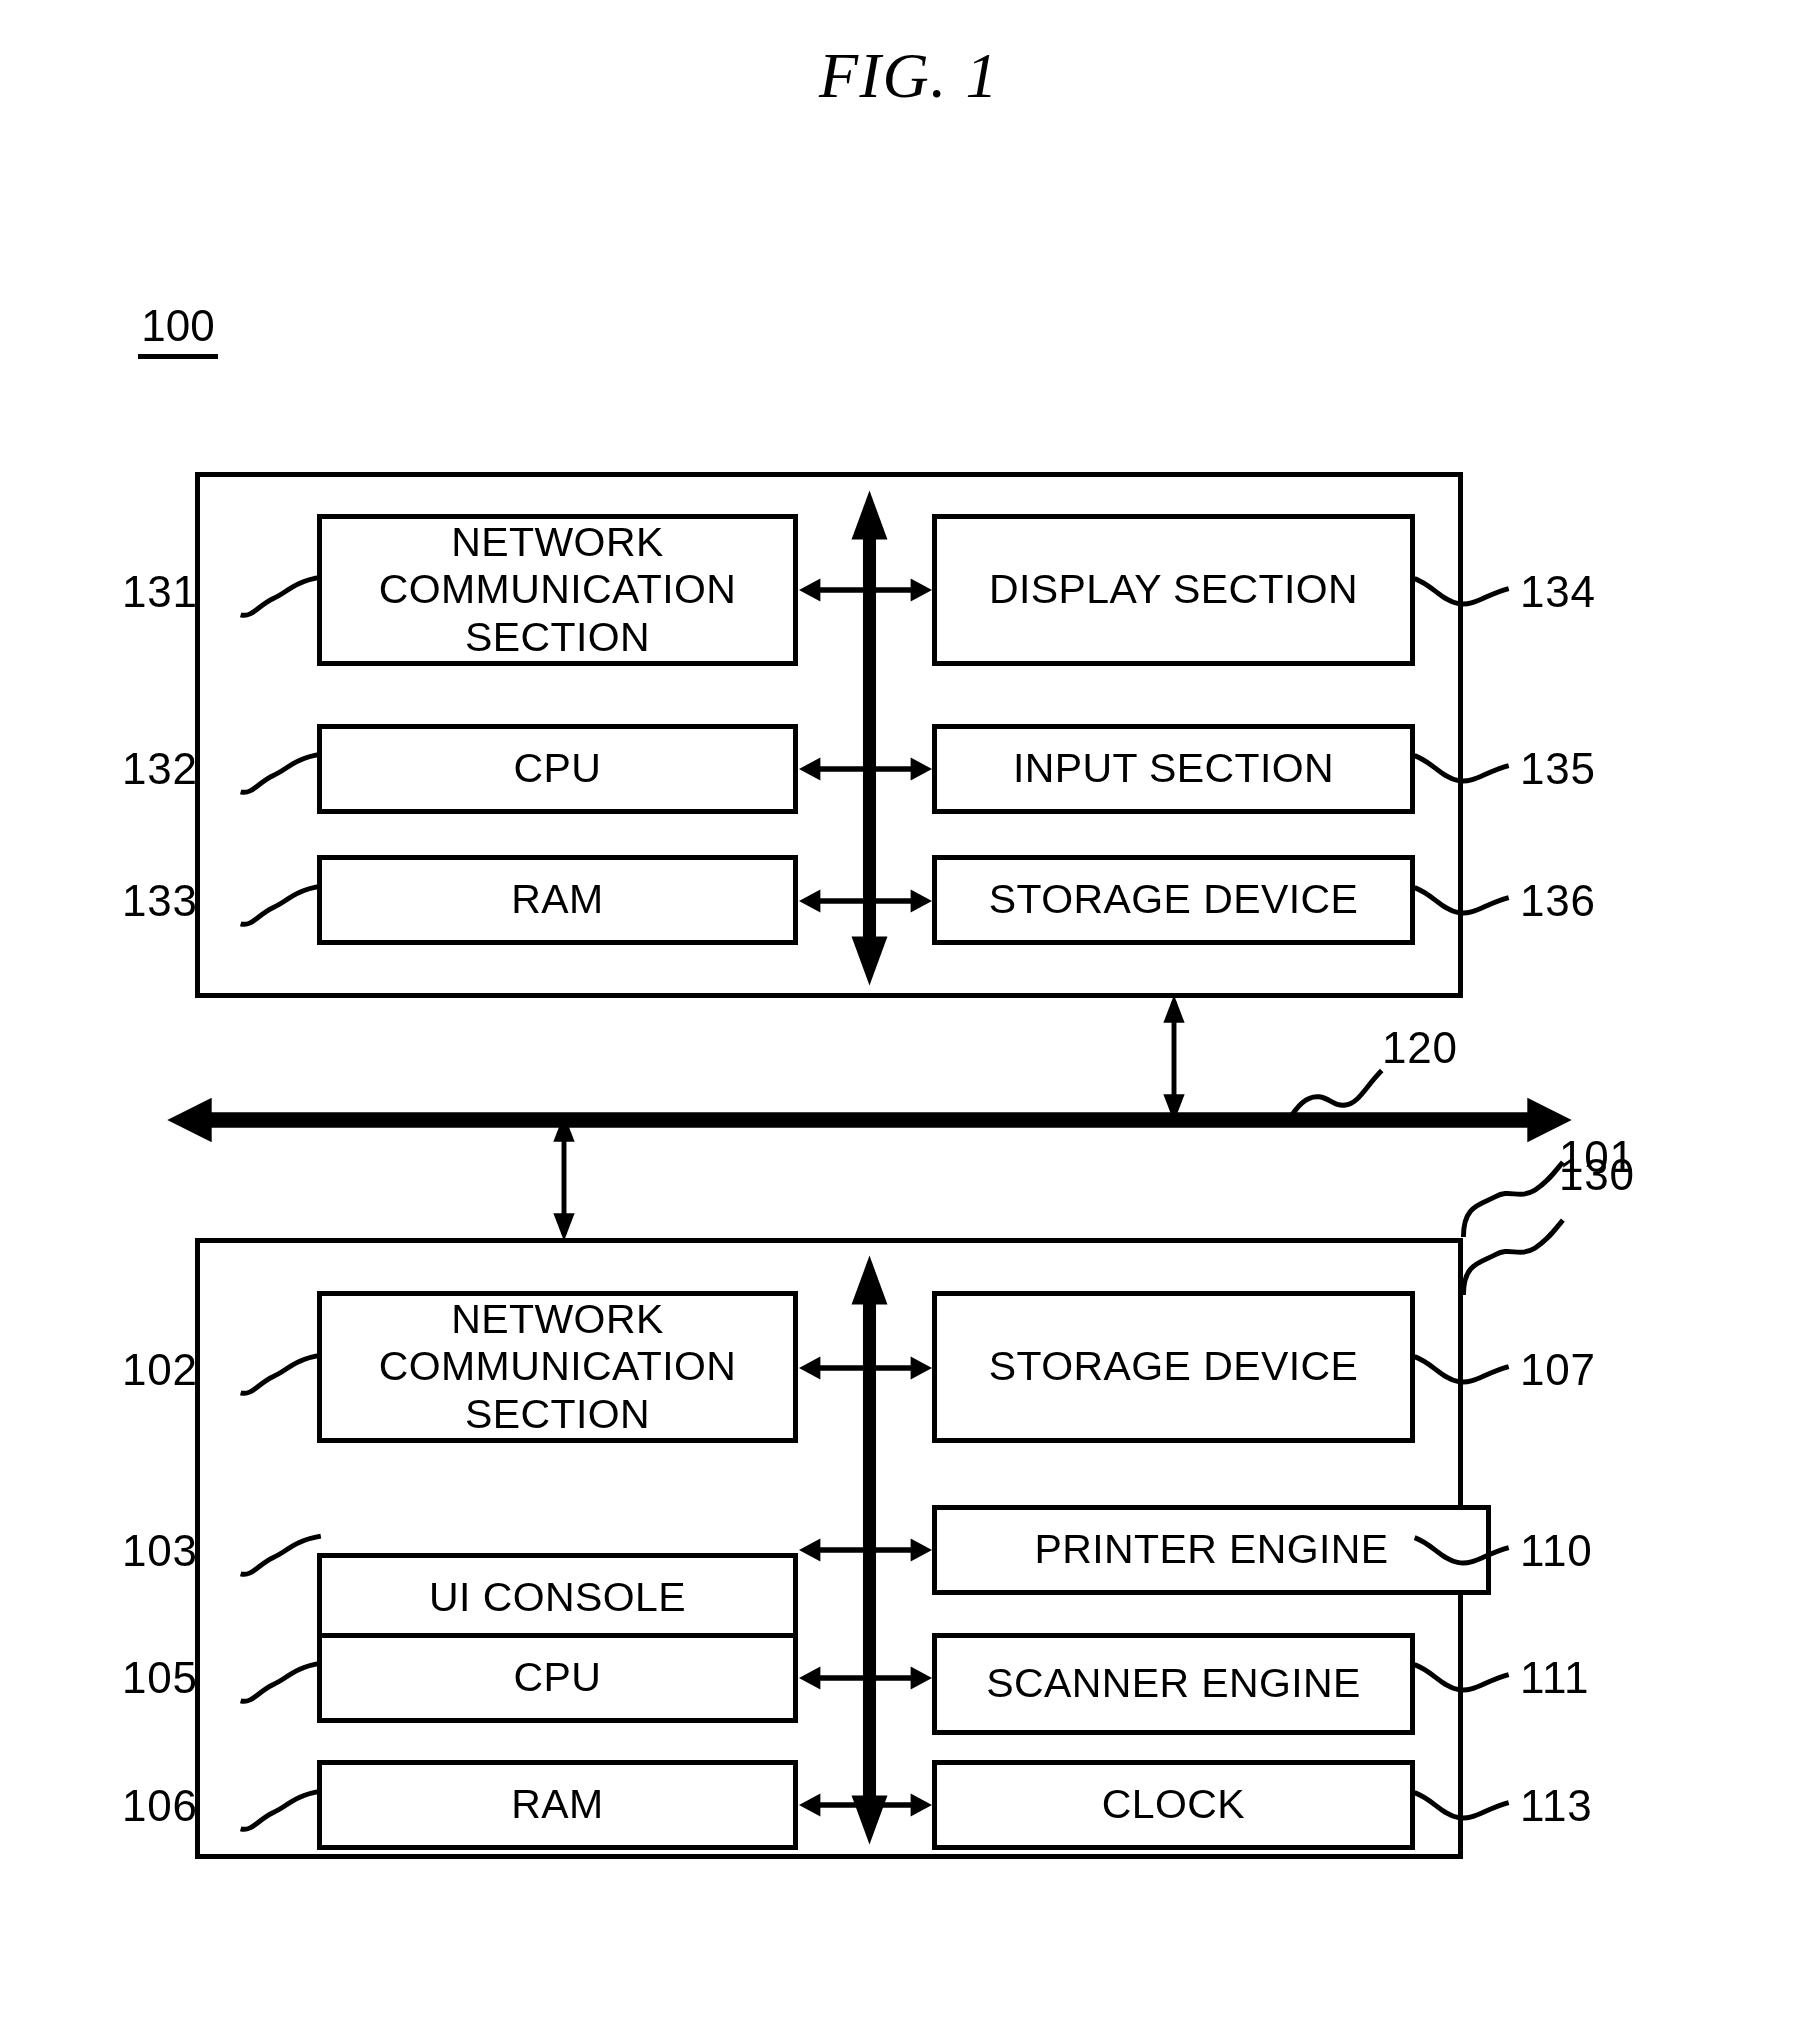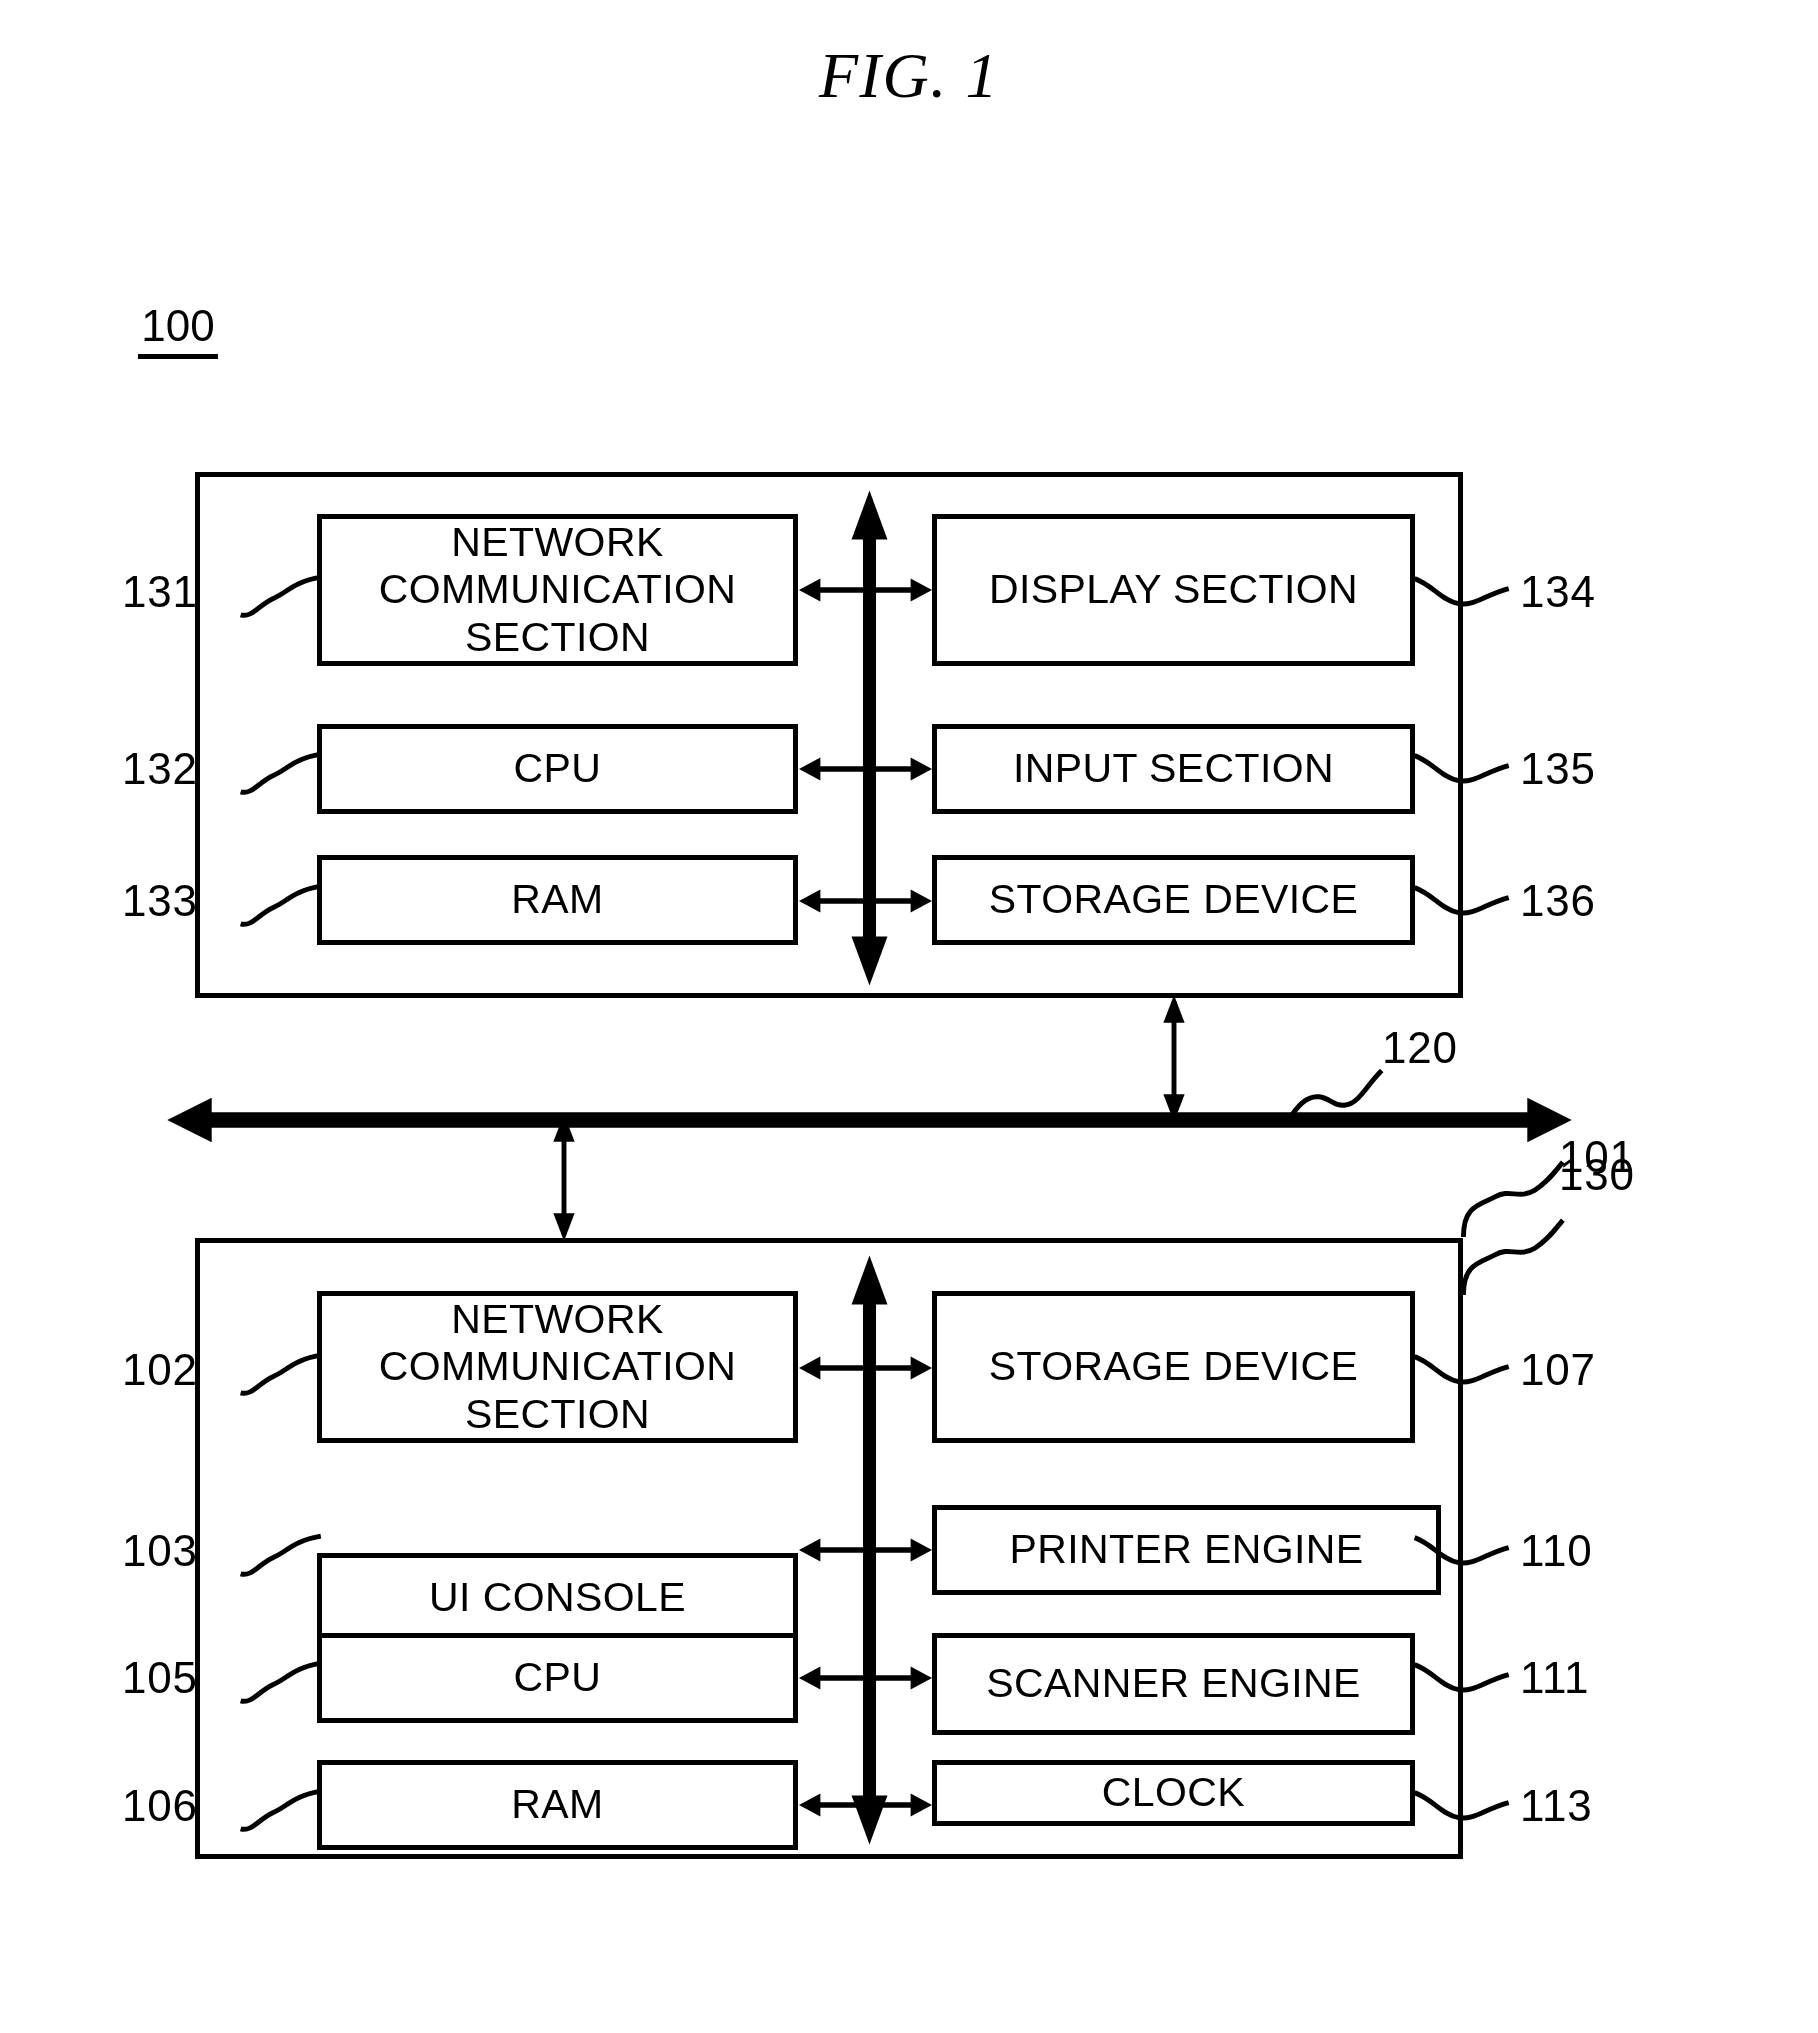--- a/index.html
+++ b/index.html
@@ -161,21 +161,21 @@
 </svg>
 <div class="ref" style="left:122px;top:1345px;">102</div>
 <svg class="leader" style="left:1413px;top:1345px;" width="99" height="58" viewBox="0 0 120 70">
   <path d="M 2 14 C 24 22, 34 40, 54 44 C 74 48, 86 34, 116 26" fill="none" stroke="#000" stroke-width="6"></path>
 </svg>
 <div class="ref" style="left:1520px;top:1345px;">107</div>
 
 <div class="unit-box" style="left:317px;top:1505px;width:481px;height:90px;margin-top:48px;">
   <span>UI CONSOLE</span>
 </div>
-<div class="unit-box" style="left:932px;top:1505px;width:509px;height:90px;">
+<div class="unit-box" style="left:932px;top:1505px;width:559px;height:90px;">
   <span>PRINTER ENGINE</span>
 </div>
 <svg class="hconn" style="left:799px;top:1527px;" width="133" height="46" viewBox="0 0 162 56">
   <line x1="14" y1="28" x2="148" y2="28" stroke="#000" stroke-width="7"></line>
   <polygon points="0,28 26,14 26,42" fill="#000"></polygon>
   <polygon points="162,28 136,14 136,42" fill="#000"></polygon>
 </svg>
 <svg class="leader" style="left:239px;top:1526px;" width="90" height="58" viewBox="0 0 110 70">
   <path d="M 2 58 C 16 62, 24 46, 42 38 C 60 30, 66 18, 100 12" fill="none" stroke="#000" stroke-width="6"></path>
 </svg>
@@ -201,21 +201,21 @@
 </svg>
 <div class="ref" style="left:122px;top:1653px;">105</div>
 <svg class="leader" style="left:1413px;top:1653px;" width="99" height="58" viewBox="0 0 120 70">
   <path d="M 2 14 C 24 22, 34 40, 54 44 C 74 48, 86 34, 116 26" fill="none" stroke="#000" stroke-width="6"></path>
 </svg>
 <div class="ref" style="left:1520px;top:1653px;">111</div>
 
 <div class="unit-box" style="left:317px;top:1760px;width:481px;height:90px;">
   <span>RAM</span>
 </div>
-<div class="unit-box" style="left:932px;top:1760px;width:483px;height:66px;">
+<div class="unit-box" style="left:932px;top:1760px;width:483px;height:90px;">
   <span>CLOCK</span>
 </div>
 <svg class="hconn" style="left:799px;top:1782px;" width="133" height="46" viewBox="0 0 162 56">
   <line x1="14" y1="28" x2="148" y2="28" stroke="#000" stroke-width="7"></line>
   <polygon points="0,28 26,14 26,42" fill="#000"></polygon>
   <polygon points="162,28 136,14 136,42" fill="#000"></polygon>
 </svg>
 <svg class="leader" style="left:239px;top:1781px;" width="90" height="58" viewBox="0 0 110 70">
   <path d="M 2 58 C 16 62, 24 46, 42 38 C 60 30, 66 18, 100 12" fill="none" stroke="#000" stroke-width="6"></path>
 </svg>

